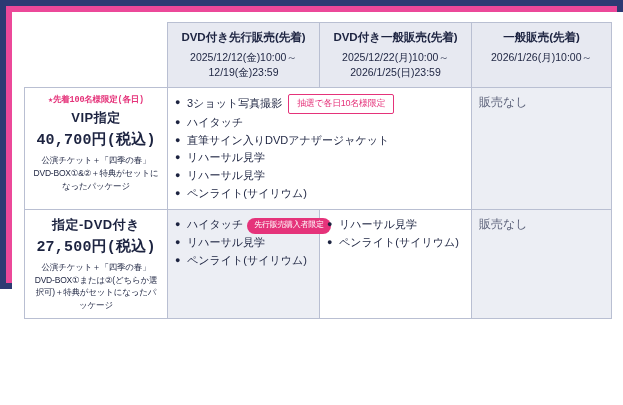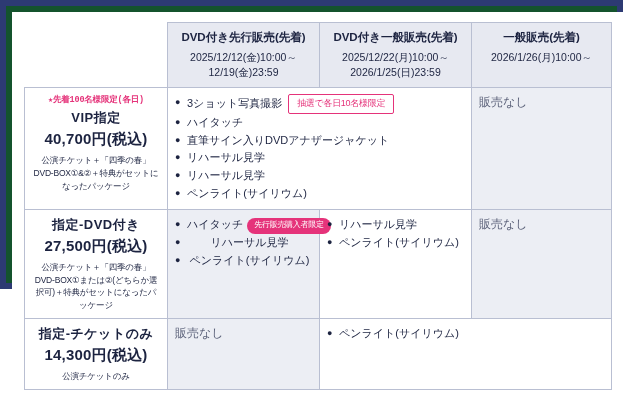--- a/index.html
+++ b/index.html
@@ -6,21 +6,21 @@
   body{
     width:623px;height:405px;
     background:#ffffff;
     font-family:"Liberation Sans","DejaVu Sans",sans-serif;
     overflow:hidden;
   }
   .frame{
     position:absolute;left:0;top:0;width:623px;height:289px;
     box-sizing:border-box;
     border:6px solid #2d3a73;
-    background:#14532d;
+    background:#ec4899;
   }
   .inner{
     position:absolute;left:6px;top:6px;width:611px;height:393px;
     box-sizing:border-box;
     padding:10px 12px 10px 12px;
     background:#ffffff;
   }
   table.pricing{
     border-collapse:collapse;
     width:587px;
@@ -76,35 +76,36 @@
     margin-bottom:3px;
     color:#1c2340;
   }
   .plan-price{
     display:block;
     font-size:15px;
     font-weight:bold;
     color:#1c2340;
     margin-bottom:5px;
     letter-spacing:.2px;
+    font-family:Liberation Mono, monospace;
   }
   .plan-desc{
     display:block;
     font-size:8.5px;
     line-height:1.5;
     text-align:center;
     color:#1c2340;
     letter-spacing:-.2px;
   }
 
   td.benefits{
     background:#ffffff;
     padding:8px 8px 8px 10px;
   }
-  td.benefits.shaded{background:#eceef4;text-align:center;}
+  td.benefits.shaded{background:#eceef4;}
   ul.blist{margin:0;padding:0;list-style:none;}
   ul.blist li{
     font-size:11px;
     line-height:1.62;
     color:#1c2340;
     position:relative;
     padding-left:12px;
     white-space:nowrap;
   }
   ul.blist li:before{
@@ -214,31 +215,18 @@
           </td>
           <td class="benefits">
             <ul class="blist">
               <li><span>リハーサル見学</span></li>
               <li><span>ペンライト(サイリウム)</span></li>
             </ul>
           </td>
           <td class="nosale">販売なし</td>
         </tr>
 
-        <tr class="row-ticket">
-          <td class="plancell">
-            <span class="plan-name">指定-チケットのみ</span>
-            <span class="plan-price">14,300円(税込)</span>
-            <span class="plan-desc">公演チケットのみ</span>
-          </td>
-          <td class="nosale">販売なし</td>
-          <td class="benefits" colspan="2">
-            <ul class="blist">
-              <li><span>ペンライト(サイリウム)</span></li>
-            </ul>
-          </td>
-        </tr>
 
       </tbody>
     </table>
 
   </div>
 </div>
 
 </body></html>

